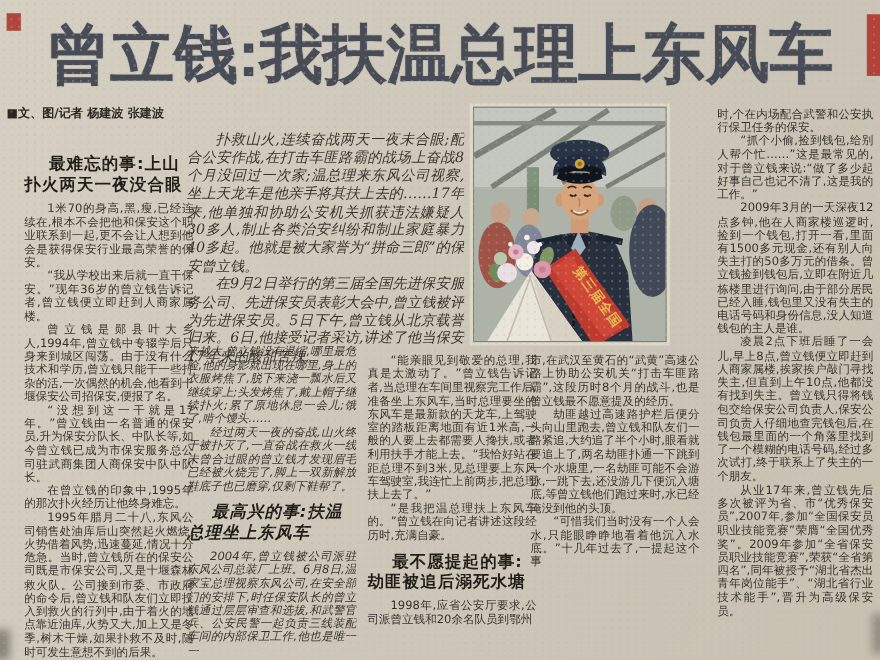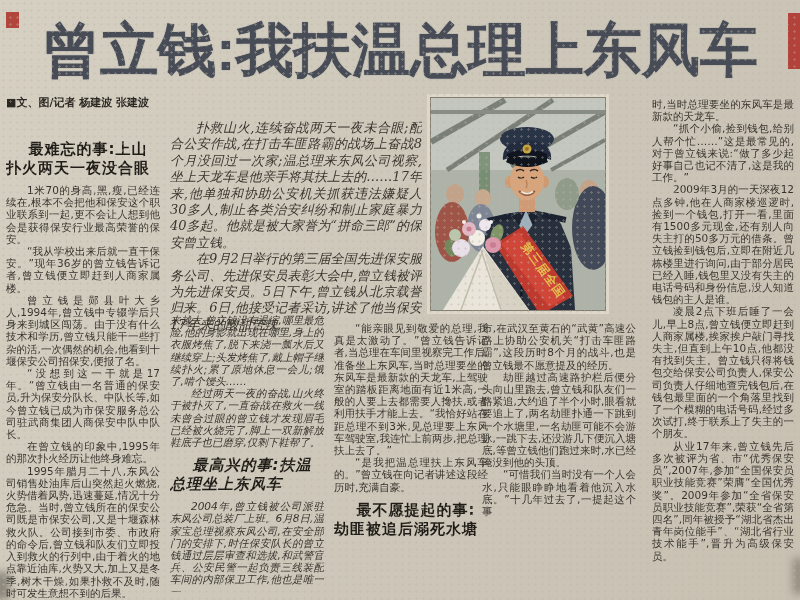--- a/index.html
+++ b/index.html
@@ -25,21 +25,21 @@
         font-family:"DejaVu Serif","Liberation Serif",serif;font-style:italic;
         font-size:13px;line-height:16.4px;color:#37332c;margin-top:20px;}
   .intro p{margin:0;text-indent:2em;text-align:justify;}
   .photo{position:absolute;left:430px;top:97px;width:174px;height:212px;
         border:1px solid #847d6f;box-shadow:0 0 0 3px #ddd8ca;background:#adb3a8;}
   .photo svg{display:block;}
   .smudge-bl{position:absolute;left:-5px;bottom:0px;width:14px;height:28px;background:#4a463e;
         filter:blur(4px);opacity:.55;}
   .smudge-br{position:absolute;right:-4px;bottom:6px;width:11px;height:36px;background:#57524a;
         filter:blur(4px);opacity:.5;}
-  .c1{left:6px;top:132px;width:154px;height:466px;}
+  .c1{left:22px;top:132px;width:154px;height:466px;}
   .c2{left:170px;top:314px;width:154px;height:278px;font-style:italic;}
   .c3{left:334px;top:322px;width:154px;height:278px;}
   .c4{left:482px;top:322px;width:154px;height:278px;}
   .c5{left:652px;top:98px;width:142px;height:502px;}
 </style>
 </head>
 <body>
 
 <div class="page">
   <div class="red-sq"></div>
@@ -140,28 +140,29 @@
   <div class="col c2">
       <p class="cont">来越大,曾立钱没有退缩,哪里最危险,他的身影就出现在哪里,身上的衣服烤焦了,脱下来浇一瓢水后又继续穿上;头发烤焦了,戴上帽子继续扑火;累了原地休息一会儿;饿了,啃个馒头……</p>
       <p>经过两天一夜的奋战,山火终于被扑灭了,一直奋战在救火一线未曾合过眼的曾立钱才发现眉毛已经被火烧完了,脚上一双新解放鞋底子也已磨穿,仅剩下鞋帮了。</p>
       <div class="h2">最高兴的事:扶温总理坐上东风车</div>
       <p>2004年,曾立钱被公司派驻东风公司总装厂上班。6月8日,温家宝总理视察东风公司,在安全部门的安排下,时任保安队长的曾立钱通过层层审查和选拔,和武警官兵、公安民警一起负责三线装配车间的内部保卫工作,他也是唯一一</p>
     </div>
   <div class="col c3">
       <p>“能亲眼见到敬爱的总理,我真是太激动了。”曾立钱告诉记者,当总理在车间里视察完工作后,准备坐上东风车,当时总理要坐的东风车是最新款的天龙车,上驾驶室的踏板距离地面有近1米高,一般的人要上去都需要人搀扶,或者利用扶手才能上去。“我恰好站在距总理不到3米,见总理要上东风车驾驶室,我连忙上前两步,把总理扶上去了。”</p>
       <p>“是我把温总理扶上东风车的。”曾立钱在向记者讲述这段经历时,充满自豪。</p>
       <div class="h2">最不愿提起的事:劫匪被追后溺死水塘</div>
+      <p>1998年,应省公安厅要求,公司派曾立钱和20余名队员到鄂州</p>
     </div>
   <div class="col c4">
       <p class="cont">市,在武汉至黄石的“武黄”高速公路上协助公安机关“打击车匪路霸”,这段历时8个月的战斗,也是曾立钱最不愿意提及的经历。</p>
       <p>劫匪越过高速路护栏后便分头向山里跑去,曾立钱和队友们一路紧追,大约追了半个小时,眼看就要追上了,两名劫匪扑通一下跳到一个水塘里,一名劫匪可能不会游泳,一跳下去,还没游几下便沉入塘底,等曾立钱他们跑过来时,水已经淹没到他的头顶。</p>
       <p>“可惜我们当时没有一个人会水,只能眼睁睁地看着他沉入水底。”十几年过去了,一提起这个事</p>
     </div>
   <div class="col c5">
-      <p class="cont">时,当时总理要坐的东风车是最新款的天龙车。</p>
+      <p class="cont">时,个在内场配合武警和公安执行保卫任务的保安。</p>
       <p>“抓个小偷,捡到钱包,给别人帮个忙……”这是最常见的,对于曾立钱来说:“做了多少起好事自己也记不清了,这是我的工作。”</p>
       <p>2009年3月的一天深夜12点多钟,他在人商家楼巡逻时,捡到一个钱包,打开一看,里面有1500多元现金,还有别人向失主打的50多万元的借条。曾立钱捡到钱包后,立即在附近几栋楼里进行询问,由于部分居民已经入睡,钱包里又没有失主的电话号码和身份信息,没人知道钱包的主人是谁。</p>
       <p>凌晨2点下班后睡了一会儿,早上8点,曾立钱便立即赶到人商家属楼,挨家挨户敲门寻找失主,但直到上午10点,他都没有找到失主。曾立钱只得将钱包交给保安公司负责人,保安公司负责人仔细地查完钱包后,在钱包最里面的一个角落里找到了一个模糊的电话号码,经过多次试打,终于联系上了失主的一个朋友。</p>
       <p>从业17年来,曾立钱先后多次被评为省、市“优秀保安员”,2007年,参加“全国保安员职业技能竞赛”荣膺“全国优秀奖”。2009年参加“全省保安员职业技能竞赛”,荣获“全省第四名”,同年被授予“湖北省杰出青年岗位能手”、“湖北省行业技术能手”,晋升为高级保安员。</p>
     </div>
 
   <div class="smudge-bl"></div>
   <div class="smudge-br"></div>
 </div>
 

